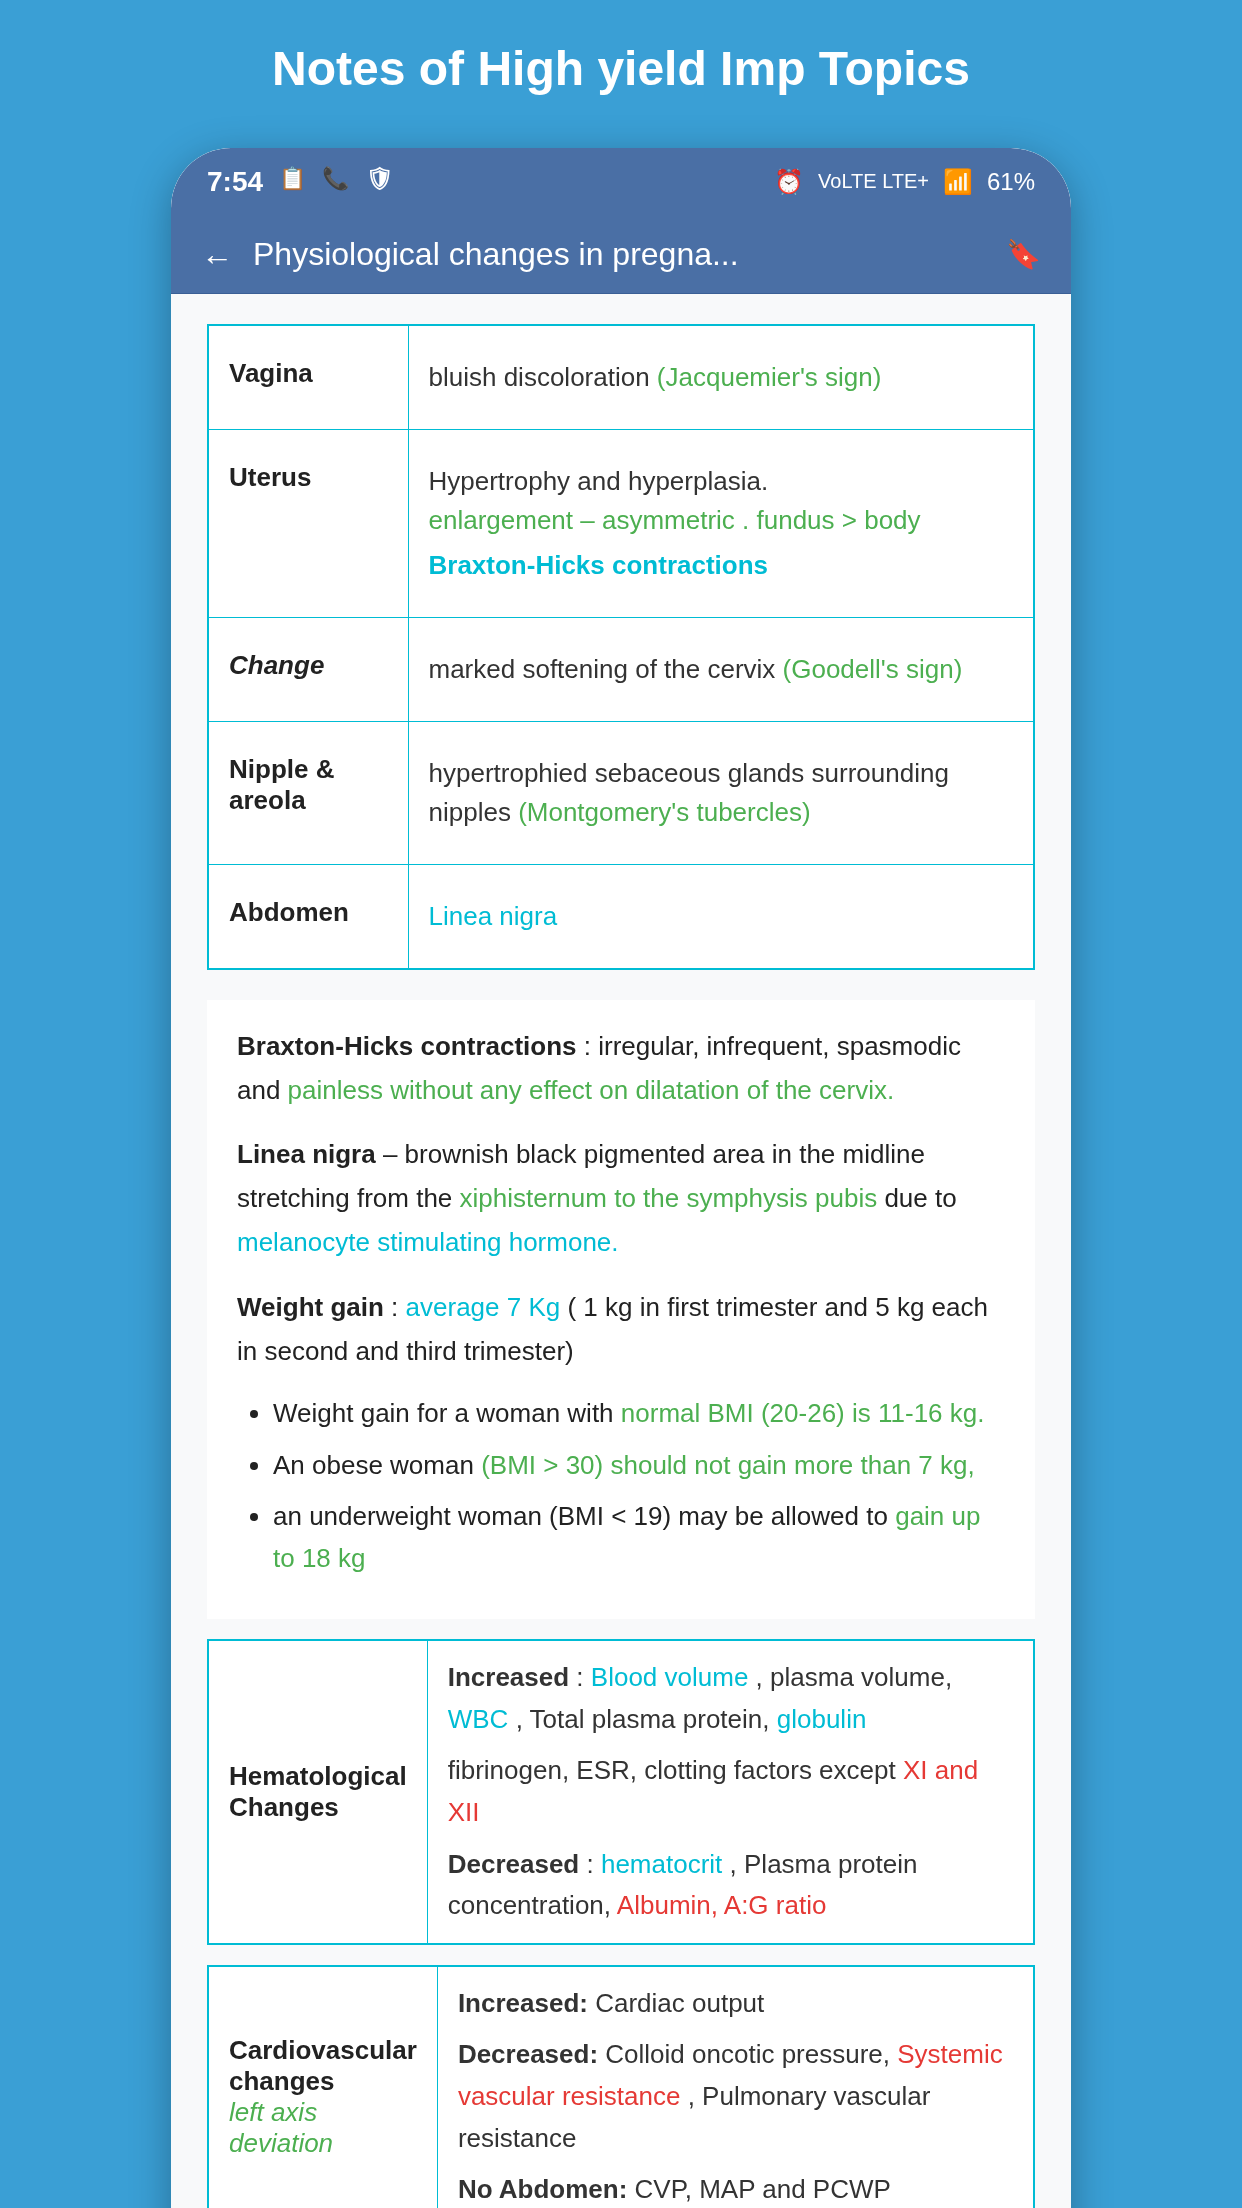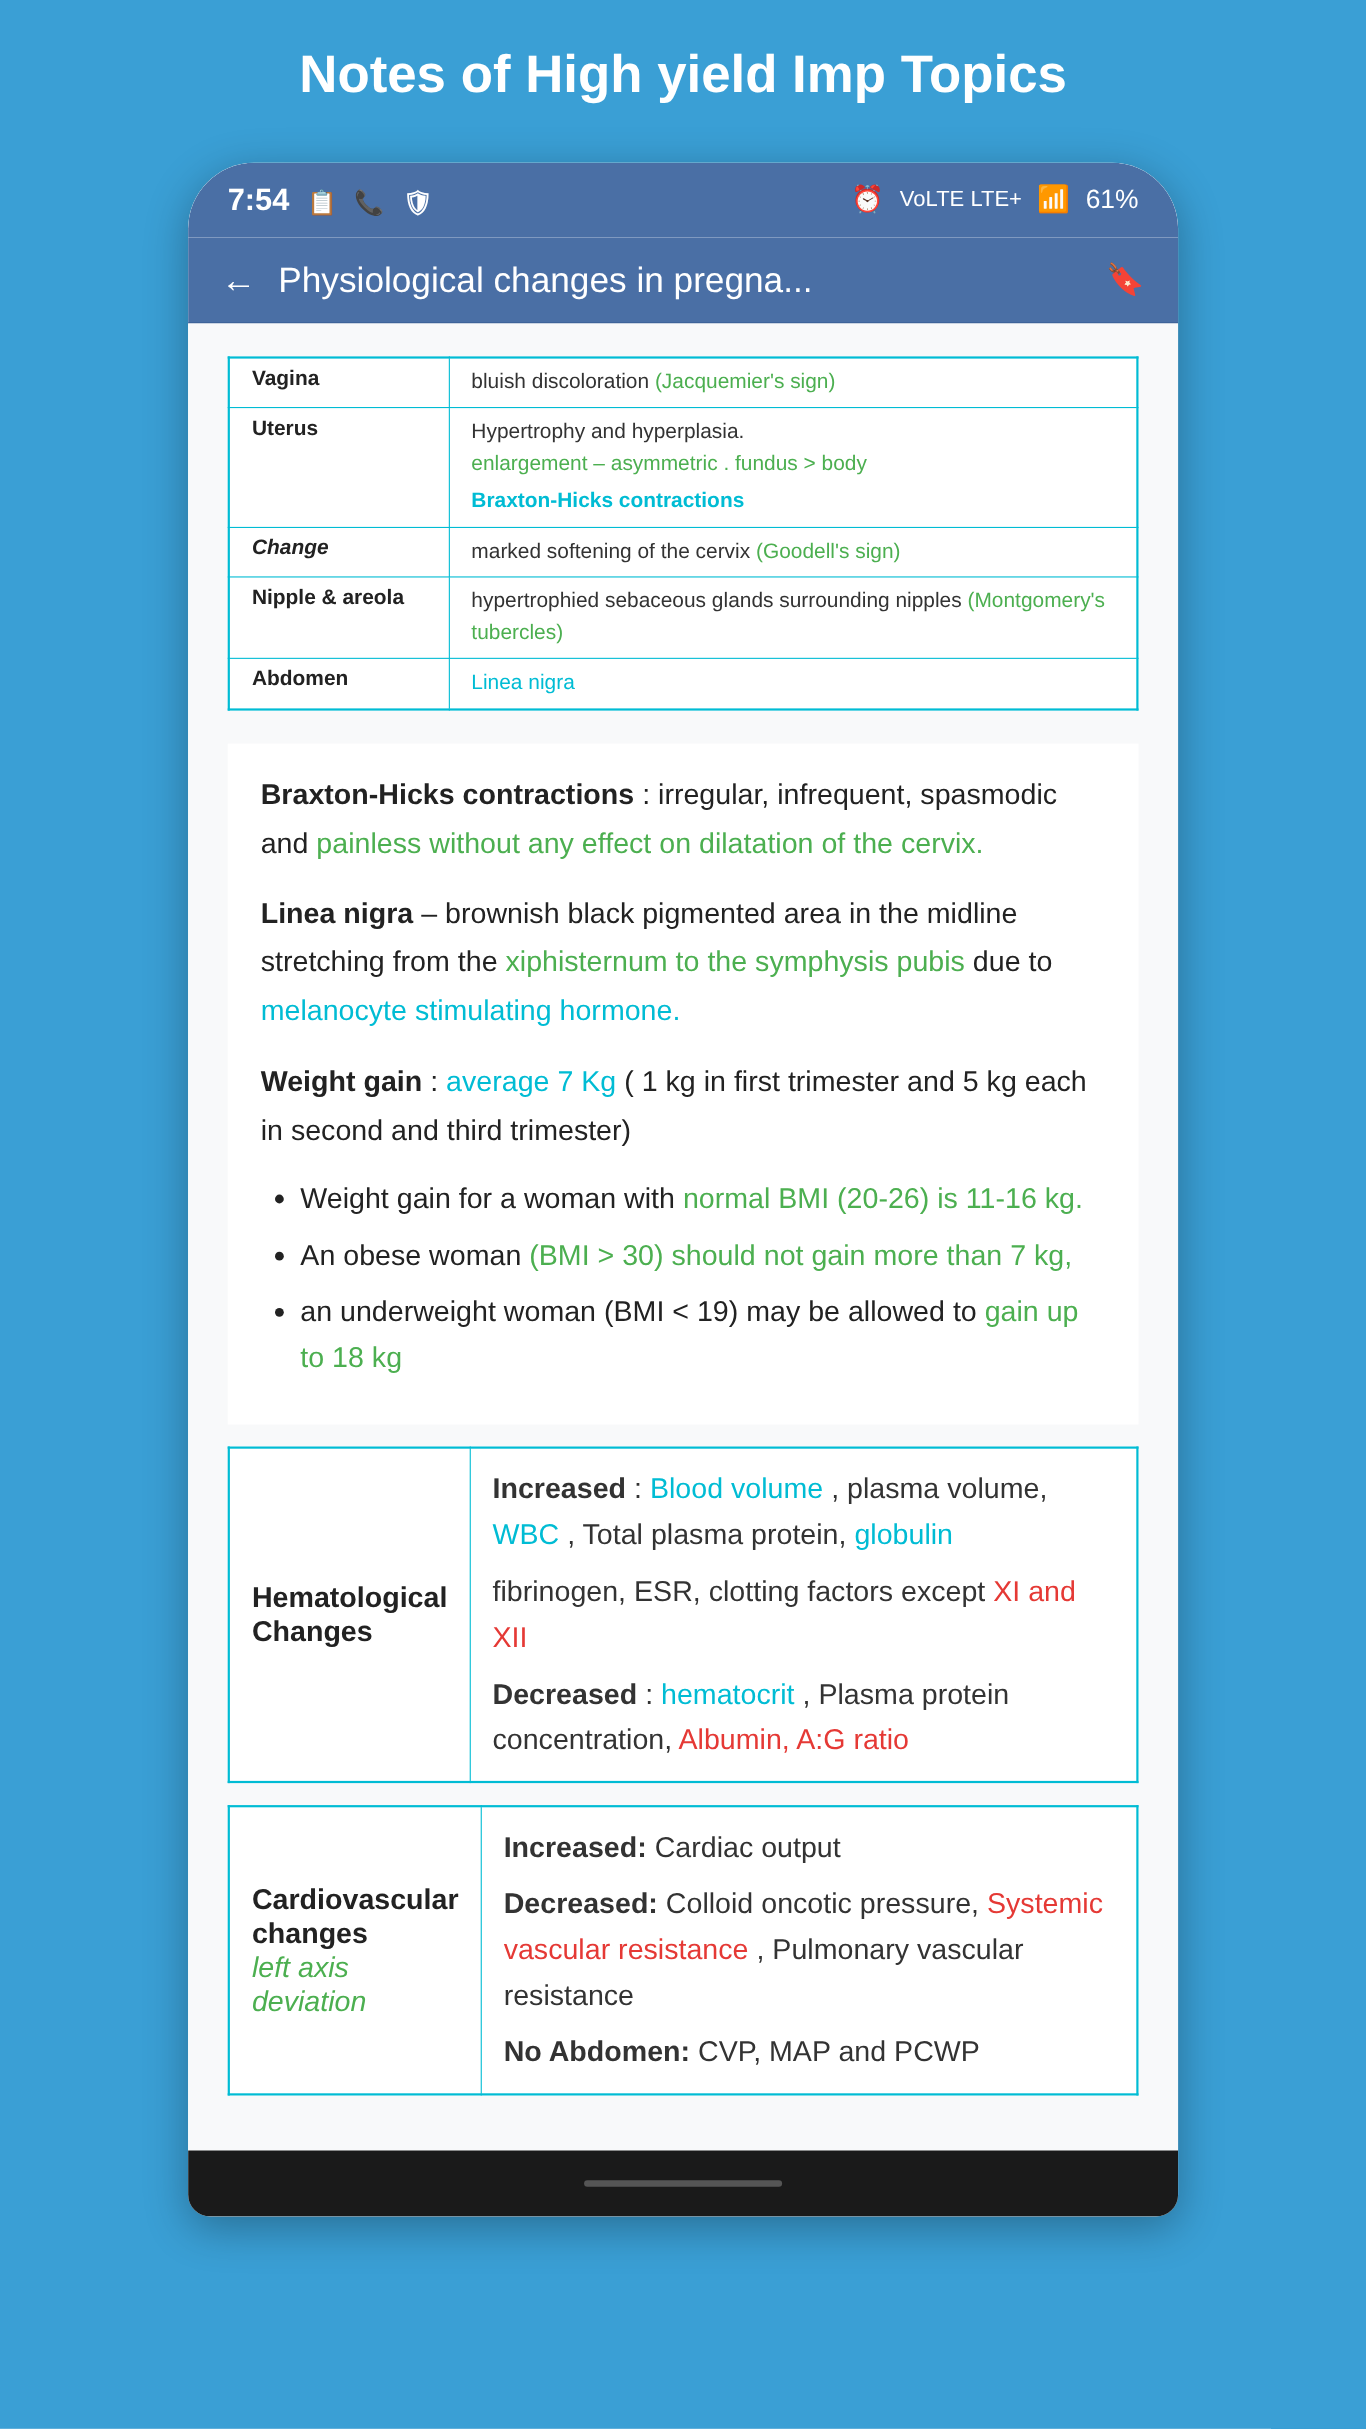--- a/index.html
+++ b/index.html
@@ -34,21 +34,21 @@
     .status-bar {
       background: #4a6fa5;
       display: flex;
       justify-content: space-between;
       align-items: center;
       padding: 18px 36px;
       border-radius: 60px 60px 0 0;
     }
     .status-left {
       display: flex;
-      align-items: flex-end;
+      align-items: flex-start;
       gap: 16px;
       color: white;
       font-size: 28px;
       font-weight: bold;
     }
     .status-right {
       display: flex;
       align-items: center;
       gap: 14px;
       color: white;
@@ -86,22 +86,22 @@
     
     .data-table {
       width: 100%;
       border-collapse: collapse;
       border: 2px solid #00bcd4;
       margin-bottom: 30px;
       background: white;
     }
     .data-table td {
       border: 1.5px solid #00bcd4;
-      padding: 8px 20px;
-      font-size: 19px;
+      padding: 32px 20px;
+      font-size: 26px;
       vertical-align: top;
     }
     .data-table .col-label {
       font-weight: bold;
       width: 200px;
       color: #222;
     }
     .data-table .col-value {
       color: #333;
       line-height: 1.5;

